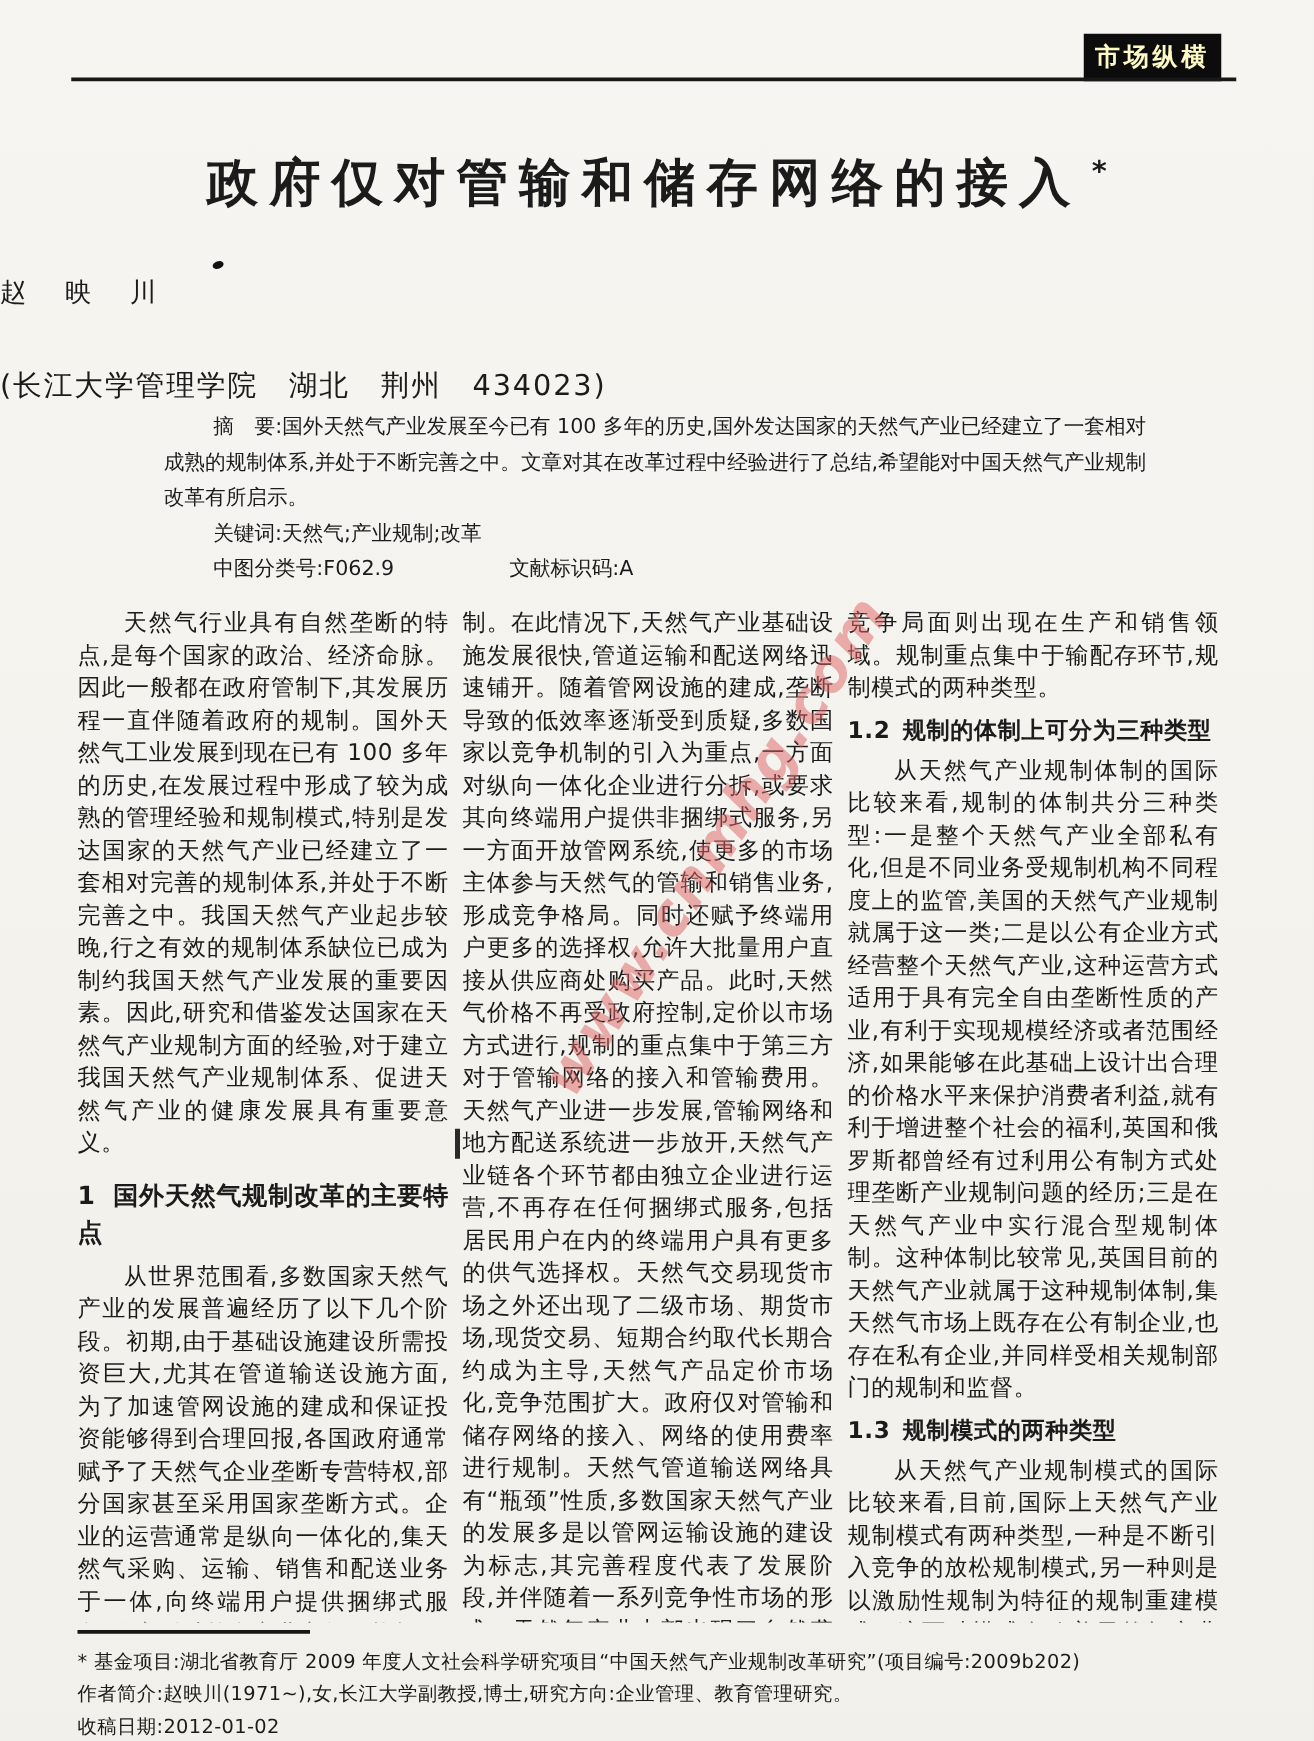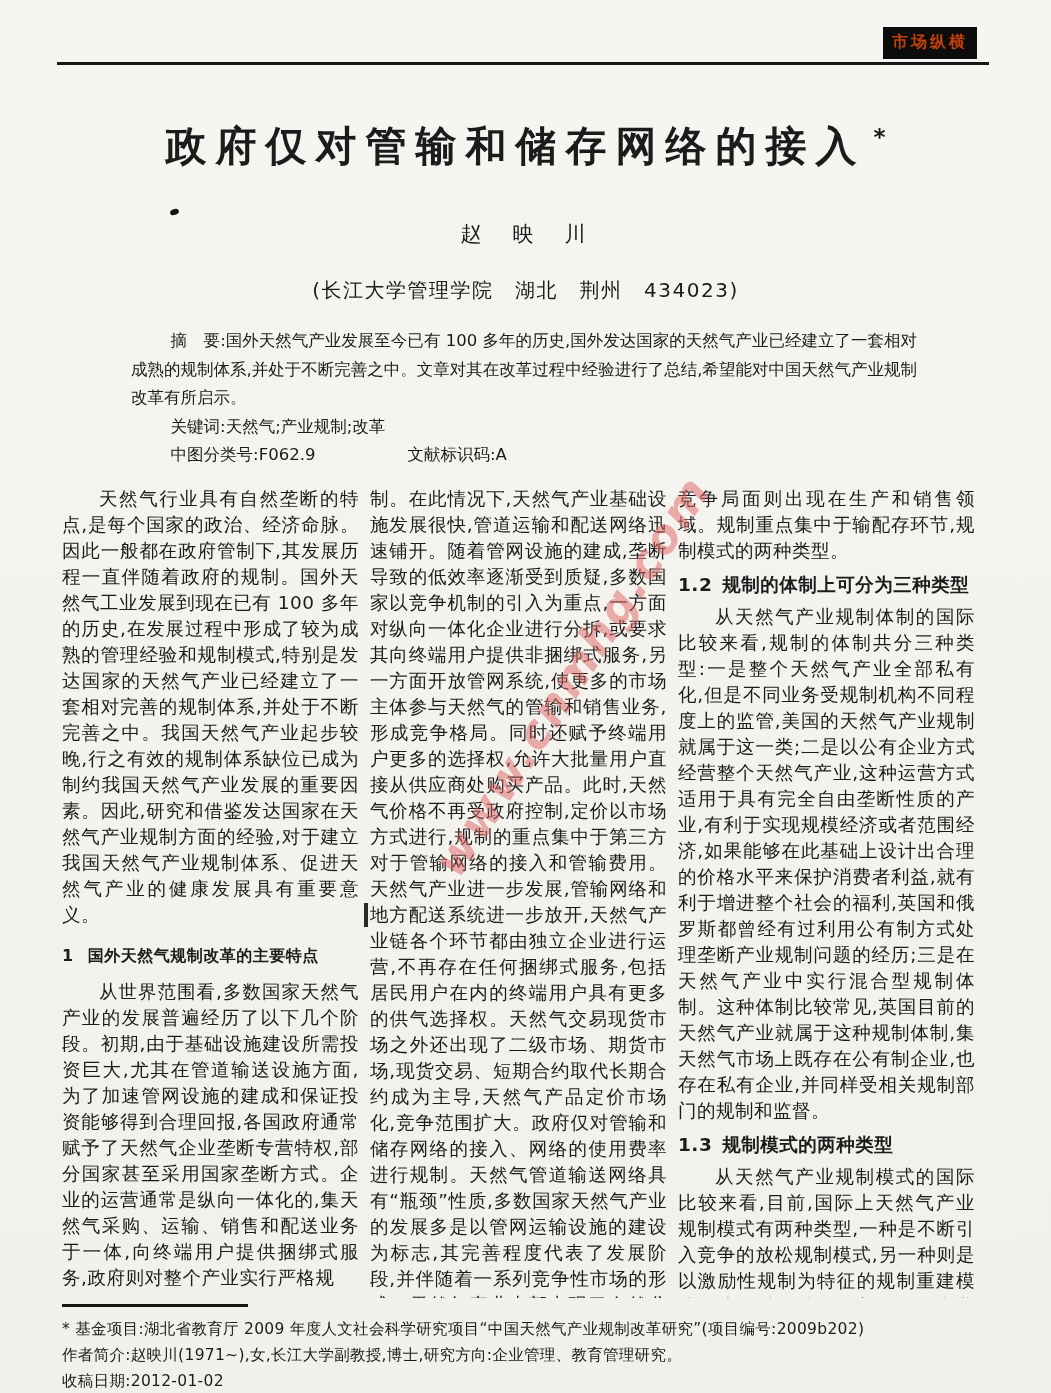--- a/index.html
+++ b/index.html
@@ -5,45 +5,45 @@
   html,body { margin:0; padding:0; }
   body { background:#e8e7e3; font-family:"DejaVu Sans","Liberation Sans",sans-serif; }
   .page {
     position:relative; width:1051px; height:1393px; margin:0 auto;
     background:linear-gradient(180deg,#f6f5f1 0%,#f3f2ed 60%,#f1f0ea 100%);
     color:#1b1b1b; overflow:hidden;
   }
   
   .badge {
     position:absolute; top:27px; right:74px;
-    background:#0c0c0c; color:#c2410c;
-    font-size:16px; font-weight:bold; letter-spacing:3px;
+    background:#0c0c0c; color:#fef9c3;
+    font-size:20px; font-weight:bold; letter-spacing:3px;
     padding:5px 9px 6px;
   }
   .header-rule { position:absolute; top:62px; left:57px; right:62px; height:3px; background:#181818; }
   
   .title {
     position:absolute; top:122px; left:0; width:100%;
     margin:0; text-align:center;
     font-size:41px; font-weight:bold; letter-spacing:9px; line-height:1.2;
   }
   .title .star { font-size:23px; vertical-align:super; letter-spacing:0; margin-left:8px; font-weight:bold; }
-  .author { position:absolute; top:220px; left:0; width:100%; text-align:center; font-size:21px; letter-spacing:5px; }
-  .affiliation { position:absolute; top:277px; left:0; width:100%; text-align:center; font-size:20px; letter-spacing:1.5px; }
+  .author { position:absolute; top:220px; left:0; width:100%; font-size:21px; letter-spacing:5px; }
+  .affiliation { position:absolute; top:293px; left:0; width:100%; font-size:23px; letter-spacing:1.5px; }
   
   .abstract { position:absolute; top:327px; left:131px; width:786px; font-size:16.5px; line-height:28.5px; text-align:justify; }
   .abstract p { margin:0; text-indent:2.4em; }
   .abstract .lbl { font-weight:normal; }
   .clc-gap { display:inline-block; width:92px; }
   
   .columns { position:absolute; top:486px; left:62px; width:927px; height:812px; display:flex; gap:11px; }
   .col { width:297px; height:100%; overflow:hidden; font-size:18.5px; line-height:26px; text-align:justify; letter-spacing:0.5px; }
   .col p { margin:0; }
   .col p.indent { text-indent:2em; }
-  h2.sec { font-size:16px; line-height:30px; margin:13px 0 8px; font-weight:bold; }
+  h2.sec { font-size:20px; line-height:30px; margin:13px 0 8px; font-weight:bold; }
   h2.sec .no { margin-right:14px; }
   h3.subsec { font-size:18.5px; line-height:26px; margin:8px 0 6px; font-weight:bold; }
   h3.subsec .no { margin-right:10px; }
   
   .footer { position:absolute; top:1304px; left:62px; width:927px; font-size:15.5px; line-height:26px; }
   .foot-rule { width:186px; height:3px; background:#161616; margin-bottom:9px; }
   .footer p { margin:0; letter-spacing:0.3px; }
   
   .watermark {
     position:absolute; left:572px; top:676px;

